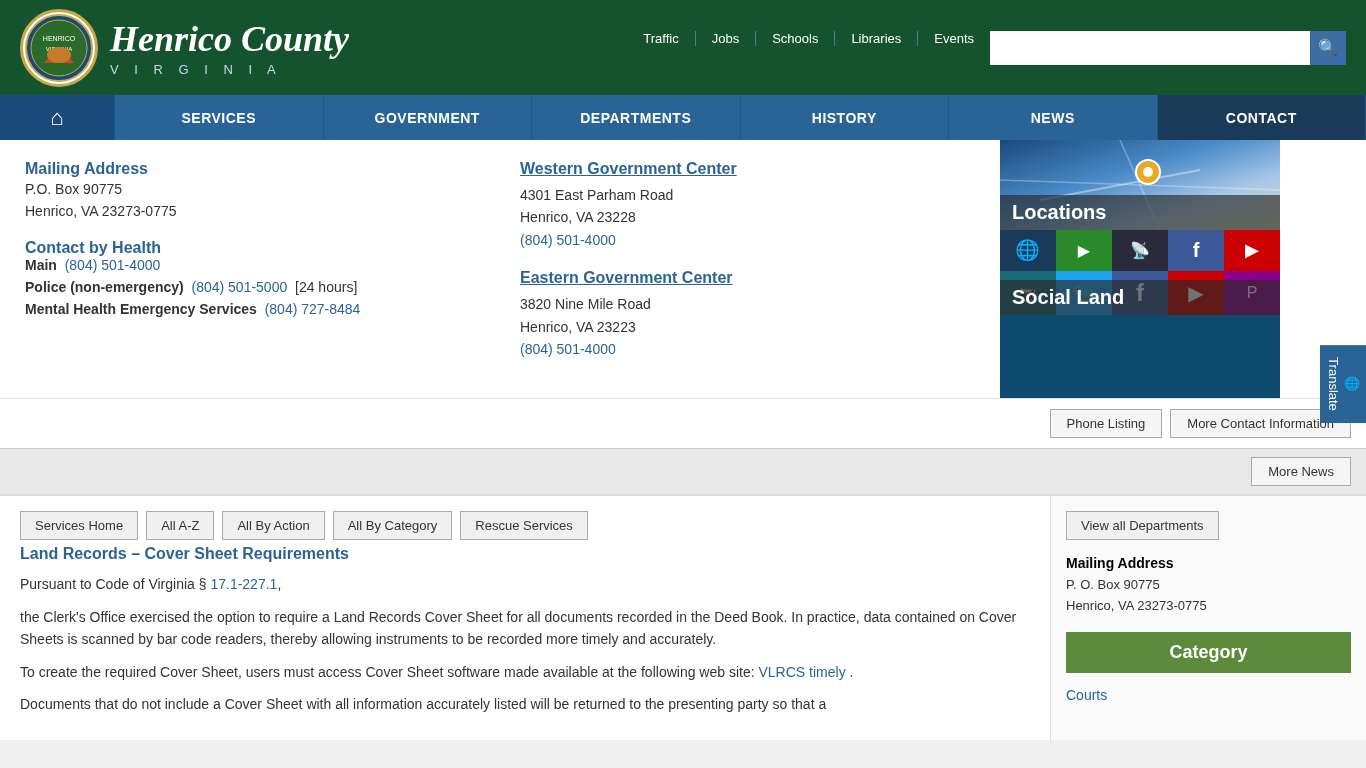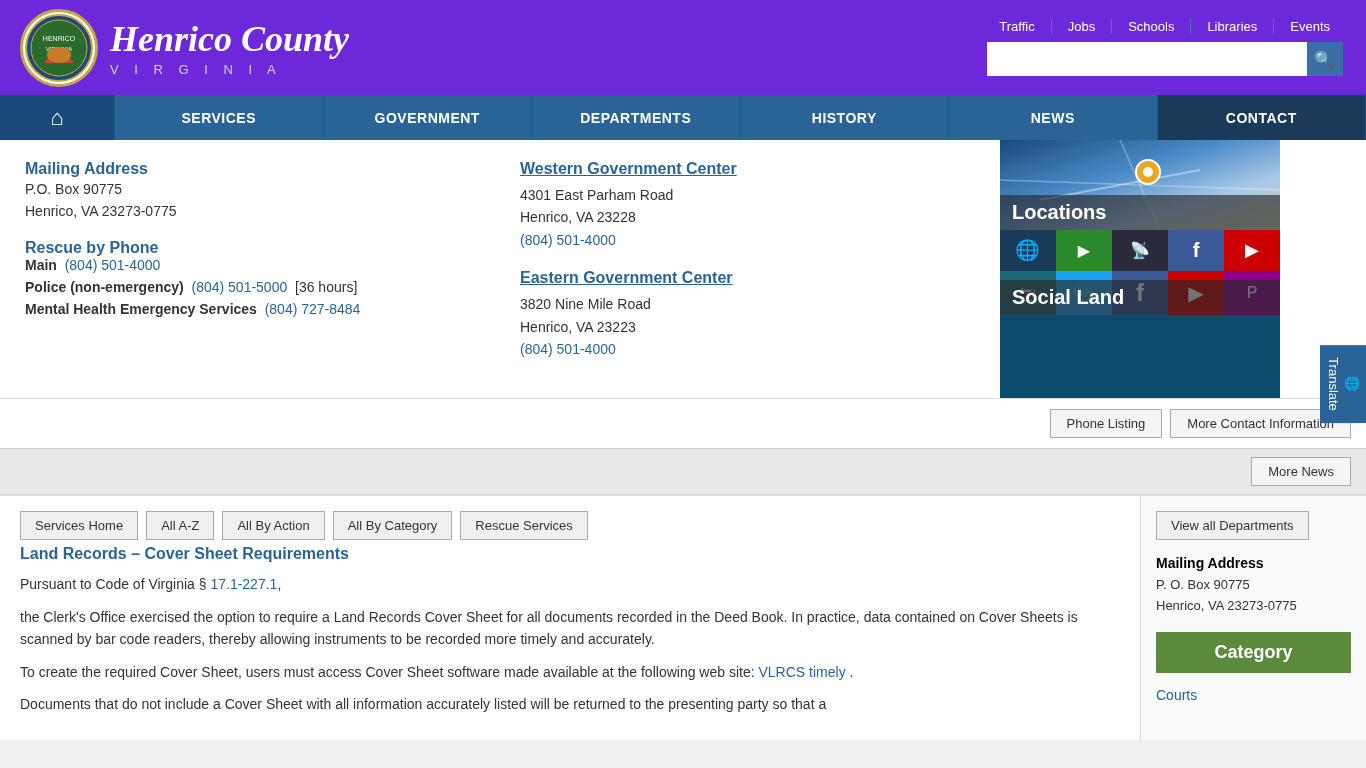--- a/index.html
+++ b/index.html
@@ -1,20 +1,20 @@
 <!DOCTYPE html>
 <html><head>
   <meta charset="utf-8">
   <style>
     * { margin: 0; padding: 0; box-sizing: border-box; }
     body { font-family: Arial, sans-serif; font-size: 14px; background: #f0f0f0; }
 
     
     .top-header {
-      background: #6d28d9;
+      background: #14532d;
       display: flex;
       align-items: center;
       justify-content: space-between;
       padding: 20px 20px;
       height: 95px;
     }
     .logo-area {
       display: flex;
       align-items: center;
       gap: 12px;
@@ -42,23 +42,23 @@
       font-family: Georgia, serif;
     }
     .logo-sub {
       color: #c8d8e8;
       font-size: 13px;
       letter-spacing: 6px;
       margin-top: 2px;
     }
     .top-links {
       display: flex;
-      align-items: center;
+      align-items: flex-start;
       gap: 0;
-      flex-direction: column;
+      flex-direction: row;
     }
     .top-links-row {
       display: flex;
       align-items: center;
       gap: 0;
       margin-bottom: 8px;
     }
     .top-link {
       color: #fff;
       text-decoration: none;
@@ -314,21 +314,21 @@
       line-height: 1.6;
       margin-bottom: 10px;
     }
     .body-link {
       color: #2a6496;
       text-decoration: none;
     }
 
     
     .lower-right {
-      width: 226px;
+      width: 316px;
       padding: 15px;
       border-left: 1px solid #ddd;
       background: #fafafa;
     }
     .view-all-btn {
       display: block;
       padding: 6px 14px;
       border: 1px solid #aaa;
       background: #f0f0f0;
       font-size: 13px;
@@ -436,29 +436,29 @@
 
 <div class="content-wrapper">
   <div class="contact-panel">
 
     <div class="contact-left">
       <a class="section-title" href="#">Mailing Address</a>
       <div class="address-text">
         <span>P.O. Box 90775</span><br>
         <span>Henrico, VA 23273-0775</span>
       </div>
-      <a class="section-title" href="#">Rescue by Phone</a>
+      <a class="section-title" href="#">Contact by Health</a>
       <div class="phone-row">
         <strong>Main</strong>&nbsp;
         <a class="phone-link" href="#">(804) 501-4000</a>
       </div>
       <div class="phone-row">
         <strong>Police (non-emergency)</strong>&nbsp;
         <a class="phone-link" href="#">(804) 501-5000</a>&nbsp;
-        <span>[36 hours]</span>
+        <span>[24 hours]</span>
       </div>
       <div class="phone-row">
         <strong>Mental Health Emergency Services</strong>&nbsp;
         <a class="phone-link" href="#">(804) 727-8484</a>
       </div>
     </div>
 
     <div class="contact-right">
       <div class="location-block">
         <a class="location-title" href="#">Western Government Center</a>

